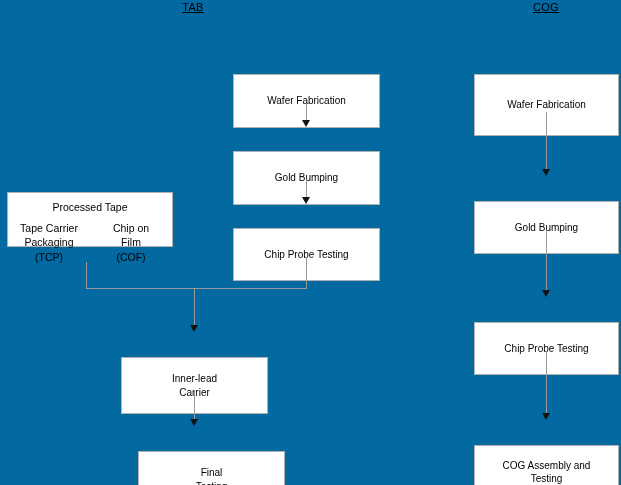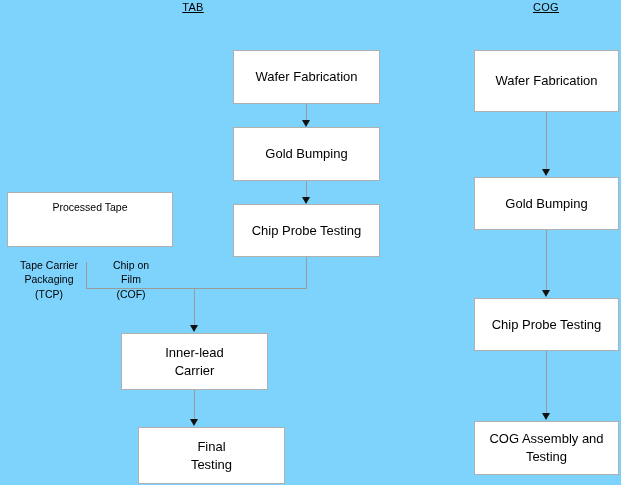--- a/index.html
+++ b/index.html
@@ -8,44 +8,45 @@
     background: #ffffff;
   }
   body {
     font-family: "Liberation Sans", sans-serif;
     -webkit-font-smoothing: antialiased;
   }
   #canvas {
     position: relative;
     width: 621px;
     height: 485px;
-    background: #7dd3fc;
+    background: #0369a1;
     overflow: hidden;
   }
   .col-title {
     position: absolute;
     font-size: 11px;
     color: #000000;
     text-align: center;
     text-decoration: underline;
     white-space: nowrap;
     letter-spacing: 0.3px;
   }
   .node {
     position: absolute;
     box-sizing: border-box;
     border: 1px solid #b0b0b0;
     background: #ffffff;
     display: flex;
     align-items: center;
     justify-content: center;
     text-align: center;
-    font-size: 13px;
+    font-size: 10px;
     color: #000000;
     line-height: 1.35;
+    margin-top: 24px;
   }
   .node .label {
     display: block;
     padding: 0 4px;
     white-space: pre-line;
   }
   .split-node {
     position: absolute;
     box-sizing: border-box;
     border: 1px solid #b0b0b0;
@@ -62,21 +63,20 @@
   .split-cols {
     display: flex;
     padding-top: 7px;
   }
   .split-cell {
     flex: 1 1 50%;
     text-align: center;
     white-space: pre-line;
     font-size: 10.5px;
     line-height: 1.35;
-    margin-top: 37px;
   }
   .vline {
     position: absolute;
     width: 1px;
     background: #9a9a9a;
   }
   .hline {
     position: absolute;
     height: 1px;
     background: #9a9a9a;

